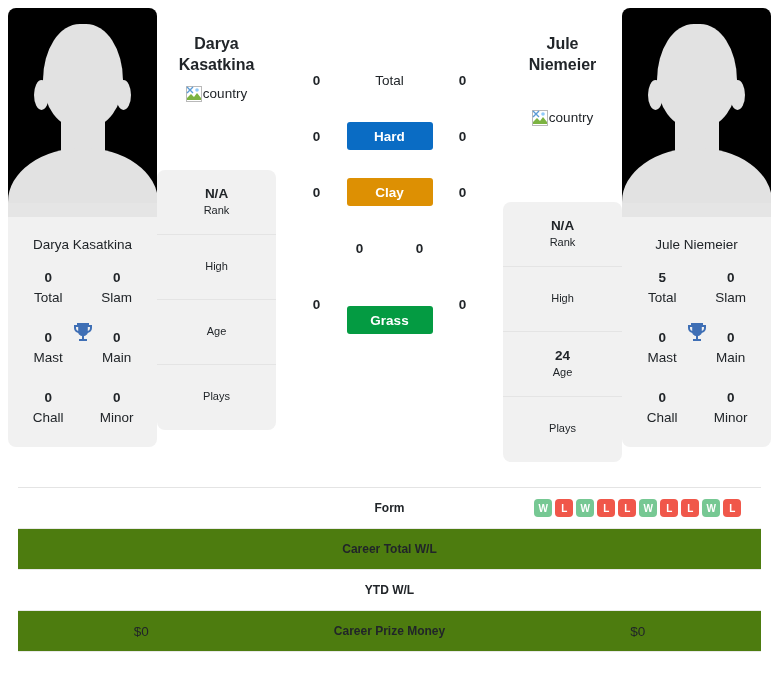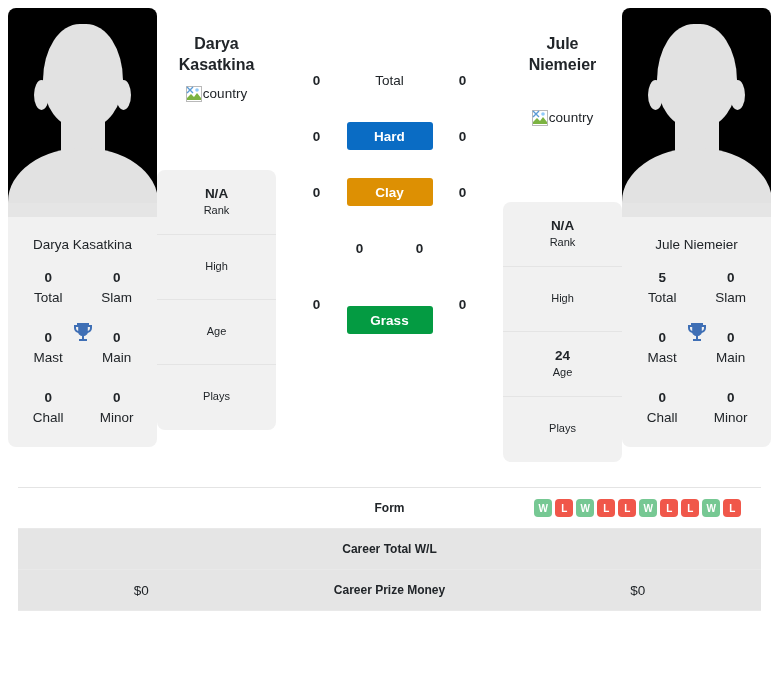--- a/index.html
+++ b/index.html
@@ -215,21 +215,21 @@
     right: 18px;
     top: 487px;
     border-top: 1px solid #e4e4e4;
   }
   .trow {
     display: flex;
     align-items: center;
     height: 41px;
     border-bottom: 1px solid #e9e9e9;
   }
-  .trow.alt { background: #e5e5e5; }
+  .trow.alt { background: #4d7c0f; }
   .tcell-left, .tcell-right {
     flex: 1 1 0;
     display: flex;
     align-items: center;
     justify-content: center;
     font-size: 13.5px;
     color: #212529;
   }
   .tcell-mid {
     flex: 0 0 250px;
@@ -463,20 +463,25 @@
           </div>
       </div>
     </div>
 
     <div class="trow alt">
       <div class="tcell-left"></div>
       <div class="tcell-mid">Career Total W/L</div>
       <div class="tcell-right"></div>
     </div>
 
+    <div class="trow">
+      <div class="tcell-left"></div>
+      <div class="tcell-mid">YTD W/L</div>
+      <div class="tcell-right"></div>
+    </div>
 
     <div class="trow alt">
       <div class="tcell-left">$0</div>
       <div class="tcell-mid">Career Prize Money</div>
       <div class="tcell-right">$0</div>
     </div>
 
 
   </div>
 

